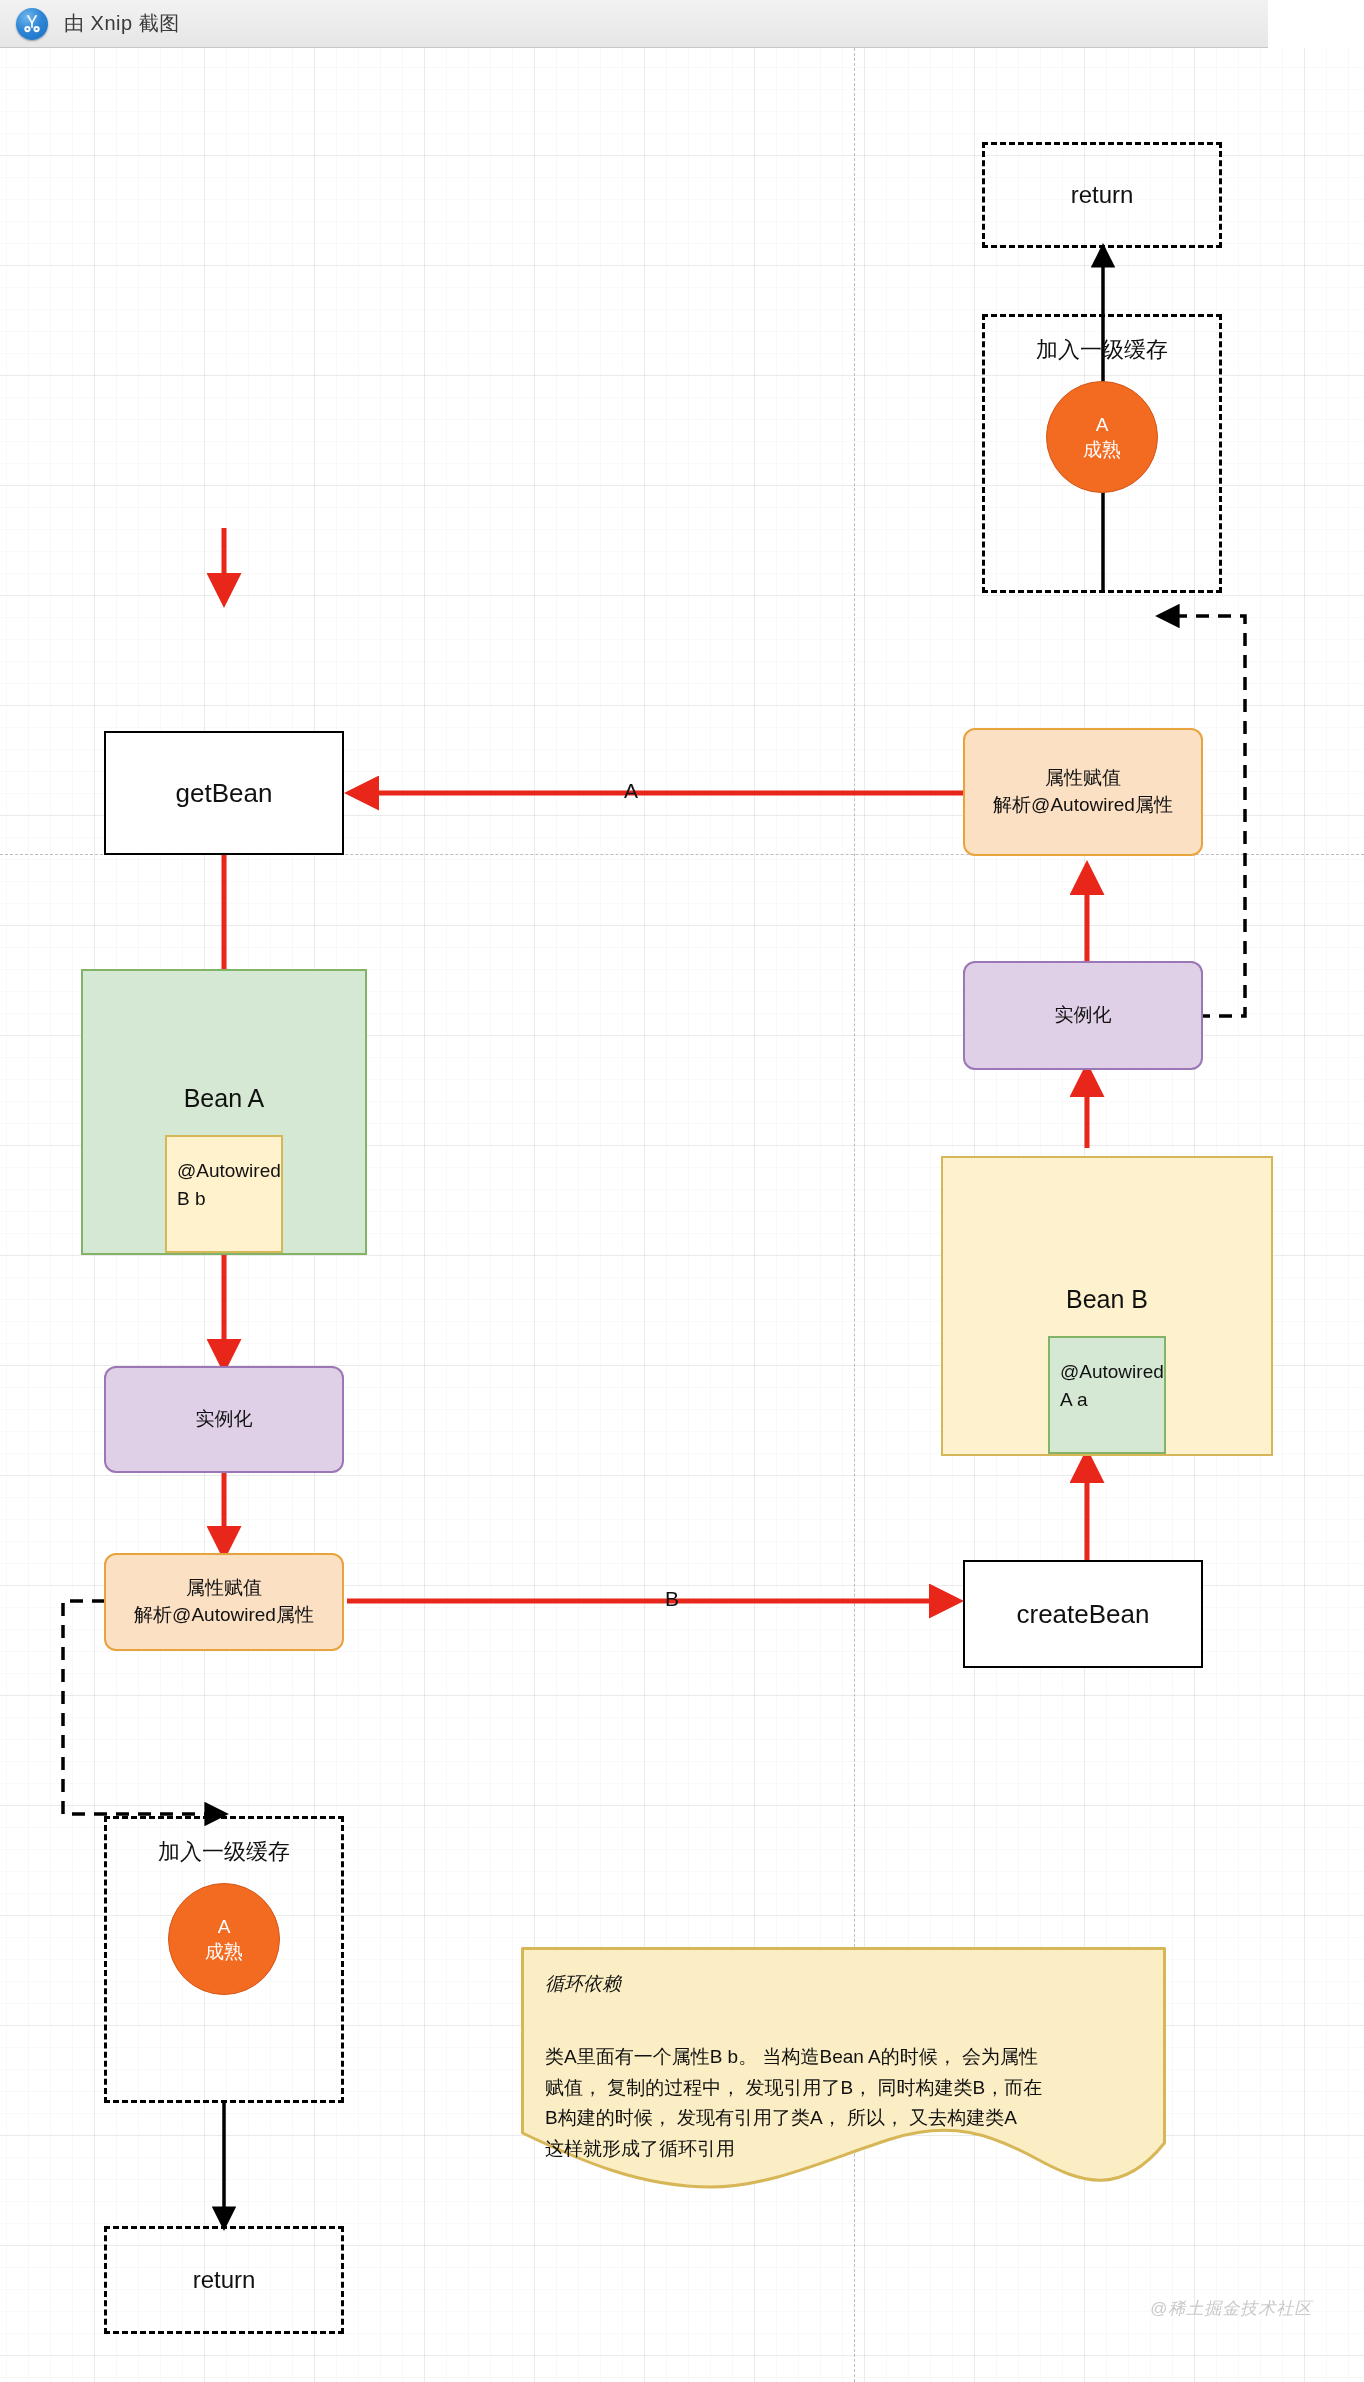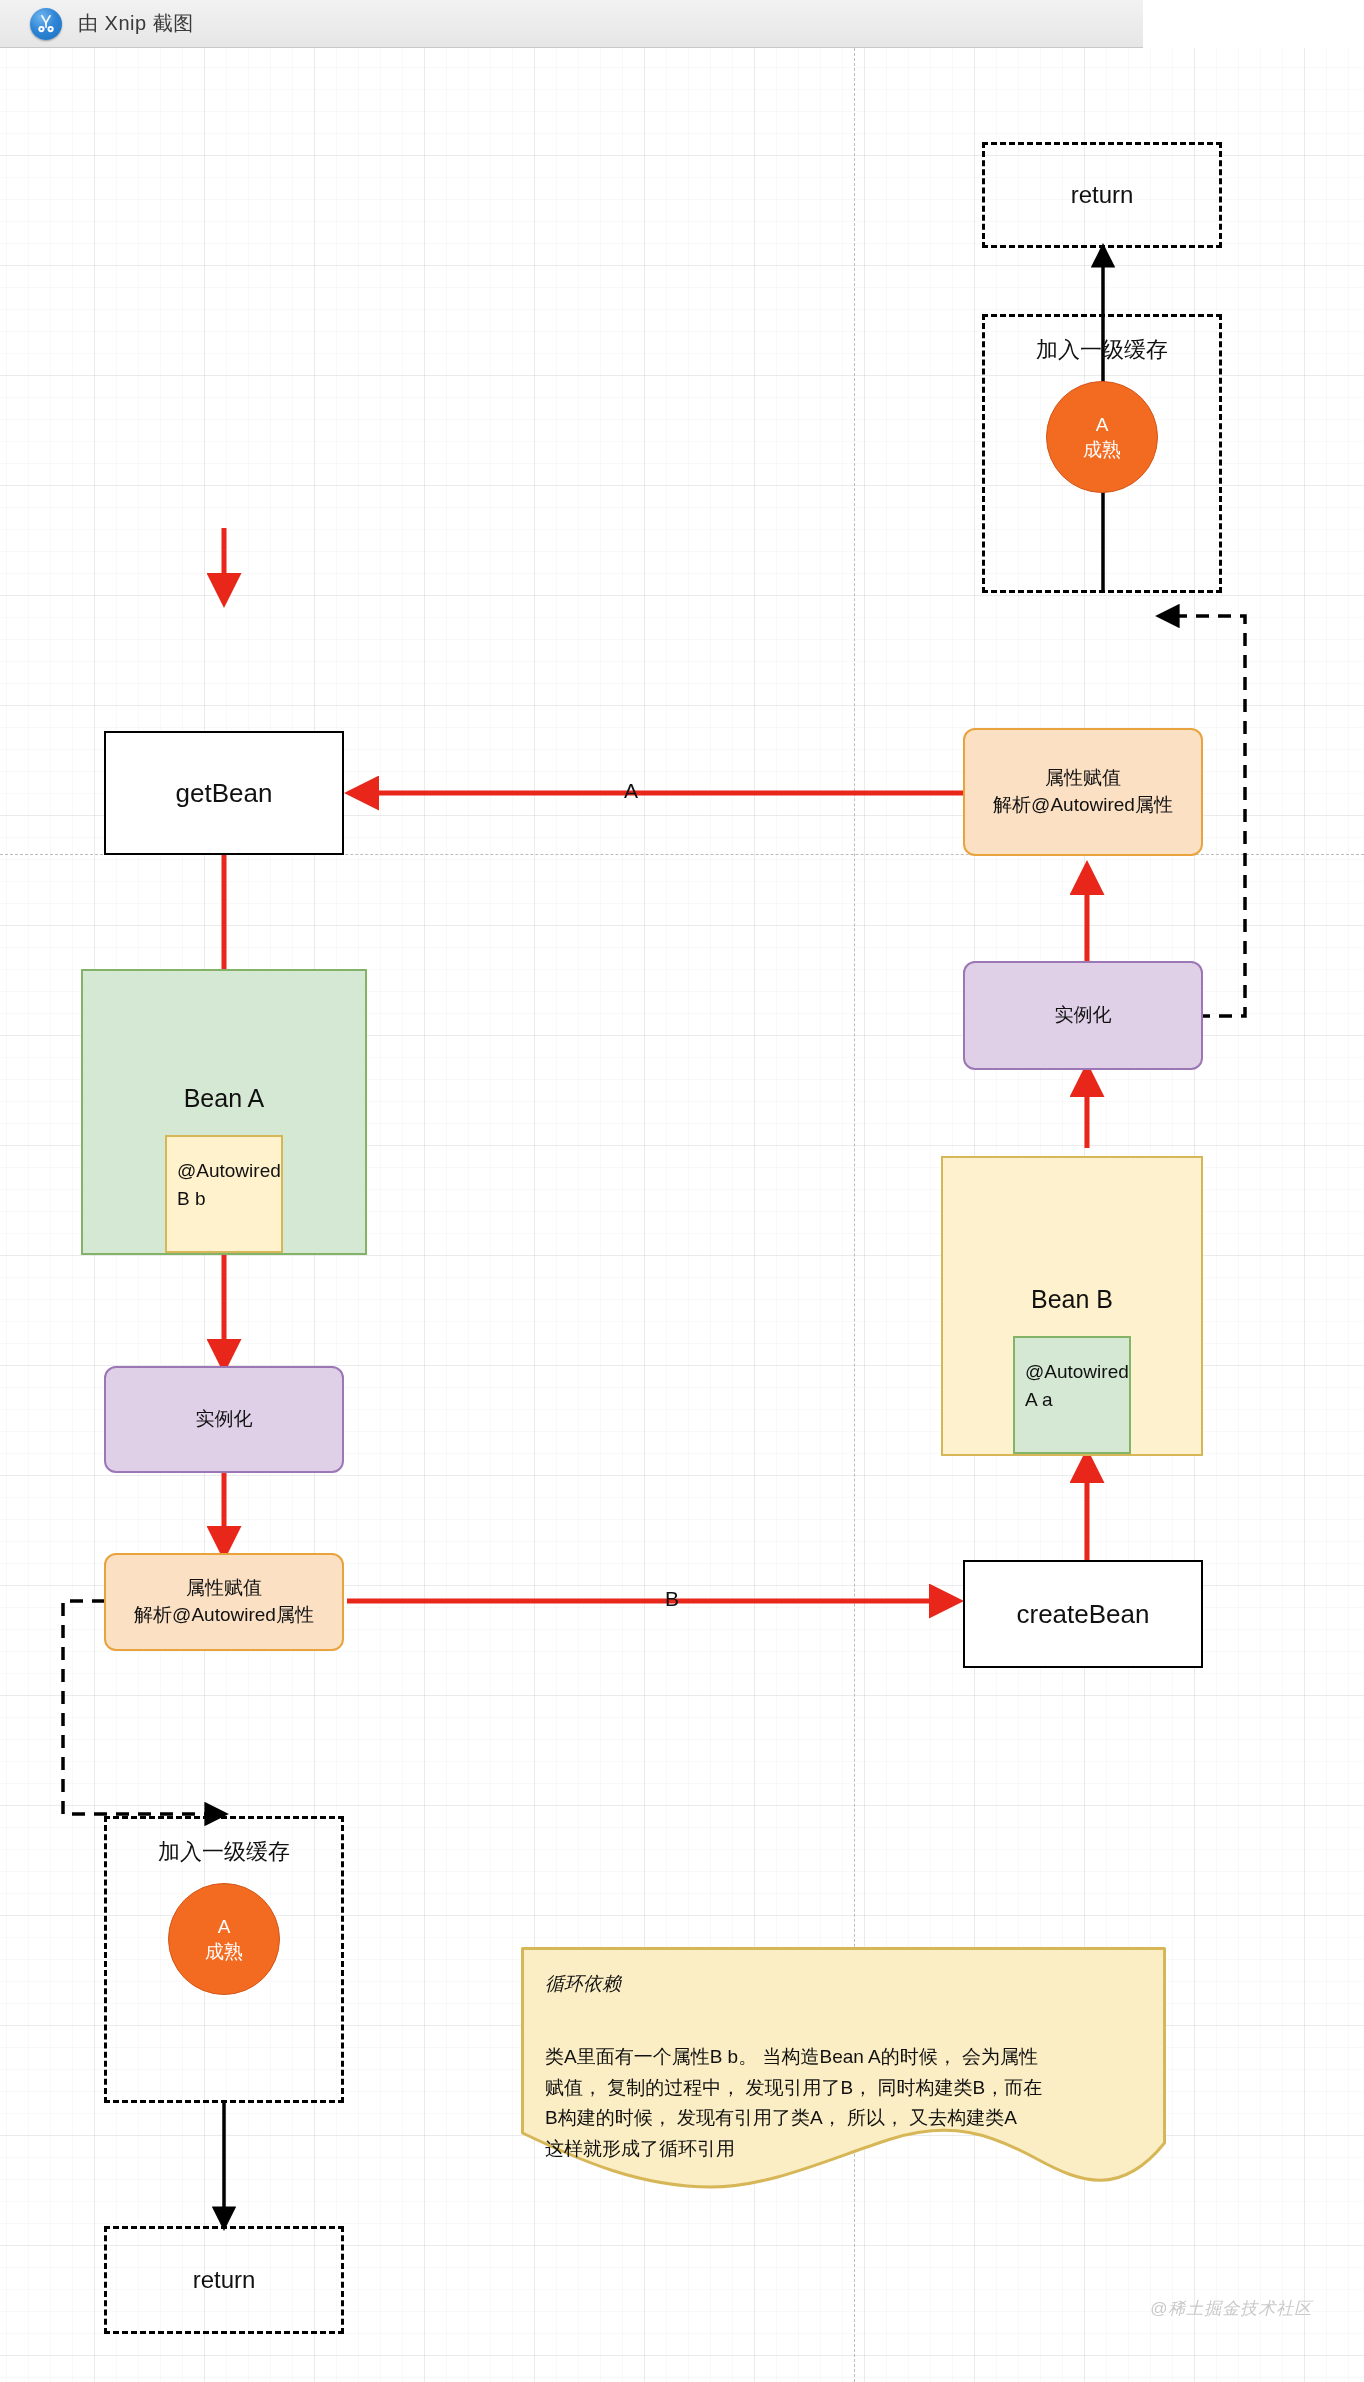--- a/index.html
+++ b/index.html
@@ -3,24 +3,24 @@
 <meta charset="utf-8">
 <style>
   html,body{margin:0;padding:0;background:#fff;}
   body{
     width:1364px;height:2382px;position:relative;overflow:hidden;
     font-family:"Liberation Sans","DejaVu Sans",sans-serif;
   }
 
   
   #titlebar{
-    position:absolute;left:0;top:0;width:1143px;height:48px;
+    position:absolute;left:0;top:0;width:1268px;height:48px;
     background:linear-gradient(#f2f2f2,#e6e6e6);
     border-bottom:1px solid #c8c8c8;
-    display:flex;align-items:center;box-sizing:border-box;padding-left:30px;
+    display:flex;align-items:center;box-sizing:border-box;padding-left:16px;
   }
   #titlebar .app-icon{
     width:32px;height:32px;border-radius:50%;
     background:radial-gradient(circle at 35% 28%,#6fb6ef 0%,#2f86d6 45%,#1a6ec0 100%);
     box-shadow:0 1px 2px rgba(0,0,0,.35);
     display:flex;align-items:center;justify-content:center;flex:none;
   }
   #titlebar .title-text{
     margin-left:16px;font-size:20px;color:#3a3a3a;letter-spacing:.5px;
   }
@@ -174,21 +174,21 @@
 
   <div class="node rounded peach" style="left:963px;top:680px;width:240px;height:128px;flex-direction:column;">
     <span>属性赋值</span>
     <span>解析@Autowired属性</span>
   </div>
 
   <div class="node rounded lavender" style="left:963px;top:913px;width:240px;height:109px;">
     <span>实例化</span>
   </div>
 
-  <div class="node bean bean-b" style="left:941px;top:1108px;width:262px;height:300px;">
+  <div class="node bean bean-b" style="left:941px;top:1108px;width:332px;height:300px;">
     <span class="bean-title">Bean B</span>
     <div class="inner">
       <div>@Autowired</div>
       <div>A a</div>
     </div>
   </div>
 
   <div class="node plain-box" style="left:104px;top:683px;width:240px;height:124px;">
     <span>getBean</span>
   </div>

